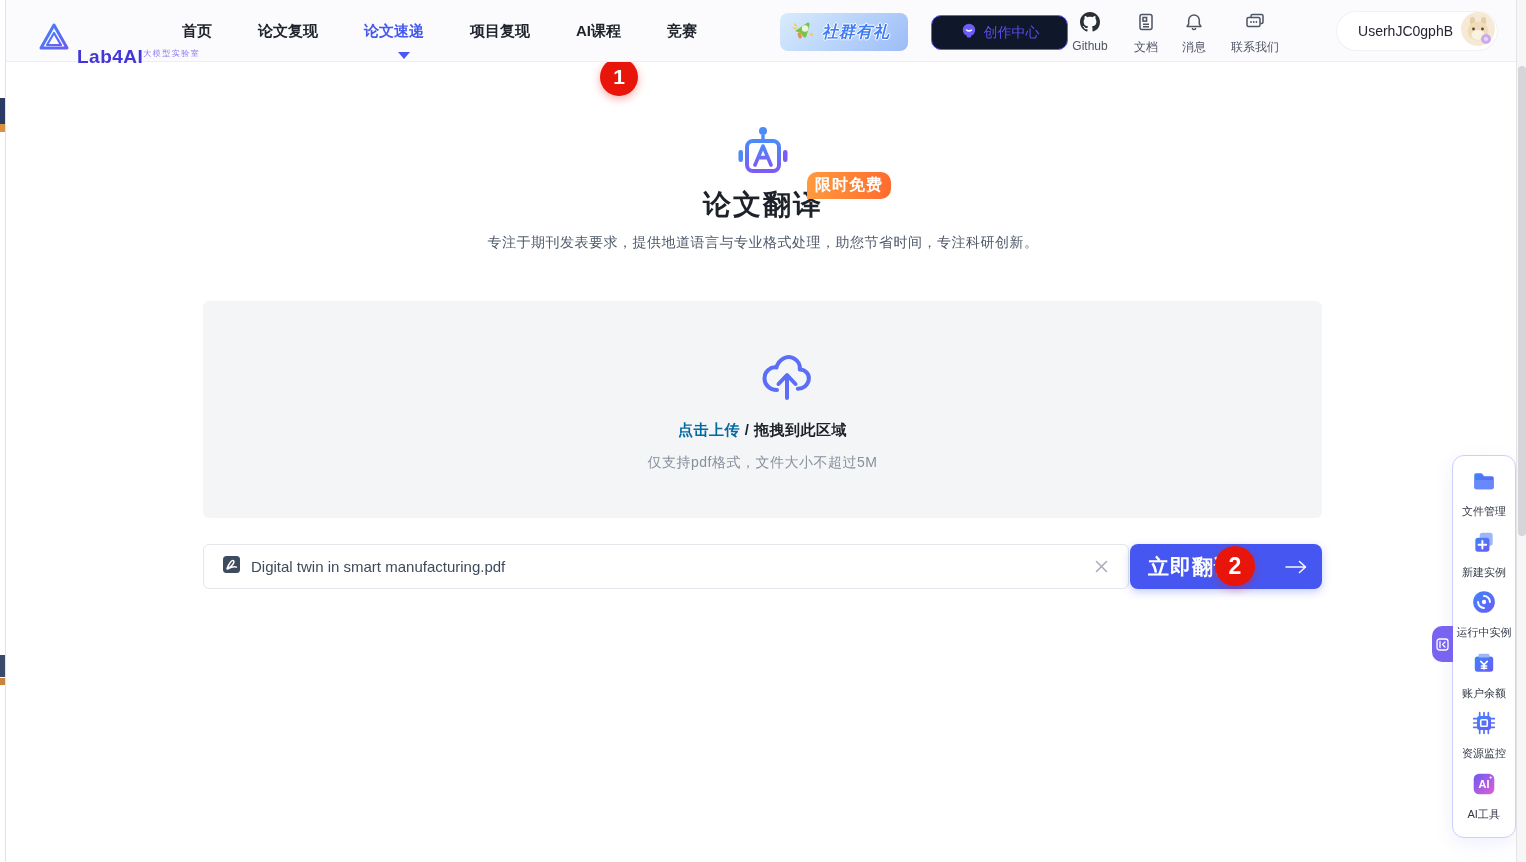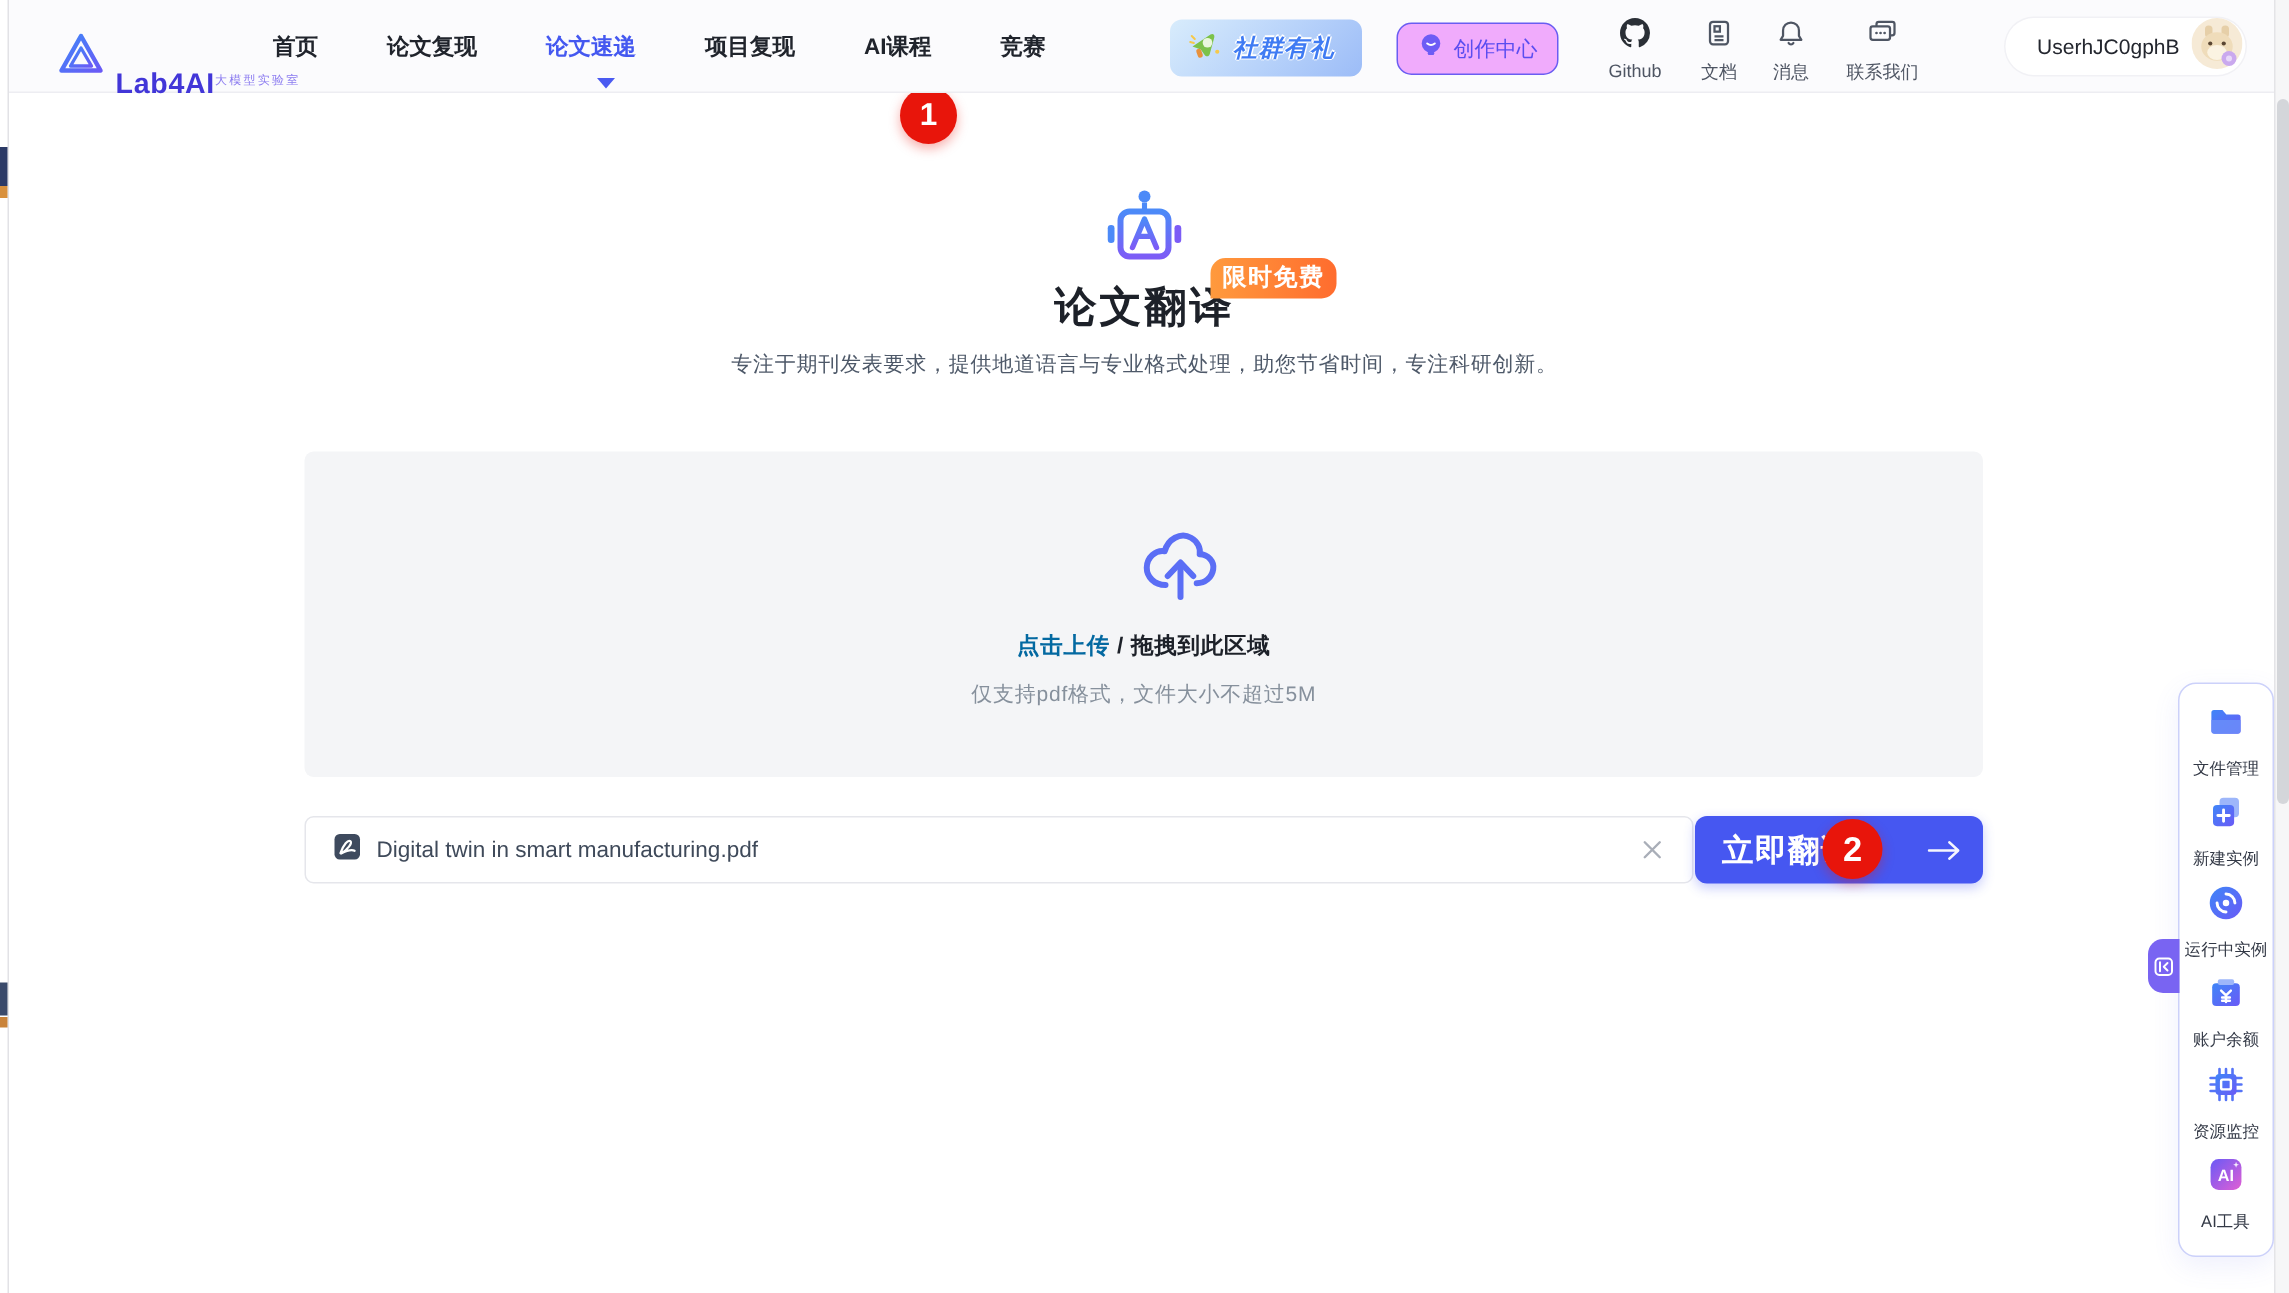--- a/index.html
+++ b/index.html
@@ -22,21 +22,21 @@
   .logo-text { display:flex; flex-direction:row; line-height:1;margin-top:36px; }
   .logo-title { font-size:19px; font-weight:bold; color:#4236d8; letter-spacing:.5px; }
   .logo-sub { font-size:8px; color:#8b7bf0; margin-top:3px; letter-spacing:1.5px; }
   .nav { position:absolute; left:176px; top:0; height:62px; display:flex; align-items:center; gap:46px; }
   .nav-item { font-size:15px; font-weight:bold; color:#20242c; cursor:pointer; white-space:nowrap; }
   .nav-item.active { color:#4458f0; position:relative; }
   .nav-caret { position:absolute; left:392px; top:52px; width:0; height:0; border-left:6px solid transparent; border-right:6px solid transparent; border-top:7px solid #4a5af1; }
   .community-badge { position:absolute; left:774px; top:13px; width:128px; height:38px; border-radius:8px;
       background:linear-gradient(135deg,#d8ecfc 0%,#b7d2fa 55%,#9cbcf7 100%); display:flex; align-items:center; gap:6px; padding:0 10px; cursor:pointer; }
   .community-label { font-size:16px; font-weight:bold; font-style:italic; color:#3f7bf3; text-shadow:0 1px 0 #fff,0 -1px 0 #fff,1px 0 0 #fff,-1px 0 0 #fff; letter-spacing:1px; white-space:nowrap; }
-  .creator-btn { position:absolute; left:925px; top:15px; width:108px; height:35px; border:1px solid #6a5df2; border-radius:10px; background:#f0abfc;
+  .creator-btn { position:absolute; left:925px; top:15px; width:137px; height:35px; border:1px solid #6a5df2; border-radius:10px; background:#0f172a;
       display:flex; align-items:center; justify-content:center; gap:6px; cursor:pointer; }
   .creator-label { font-size:14px; color:#5b4df0; white-space:nowrap; }
   .hlink { position:absolute; top:12px; width:56px; display:flex; flex-direction:column; align-items:center; gap:3px; cursor:pointer; }
   .hlink .lbl { font-size:12px; color:#4e5563; white-space:nowrap; }
   .user-pill { position:absolute; left:1331px; top:12px; width:160px; height:38px; background:#fff; border-radius:19px;
       display:flex; align-items:center; justify-content:flex-end; gap:8px; padding:0 2px 0 14px; cursor:pointer; box-shadow:0 0 0 1px #f1f1f5; }
   .user-name { font-size:14px; color:#23262e; }
 
   
   .hero-icon { position:absolute; left:735px; top:124px; }

